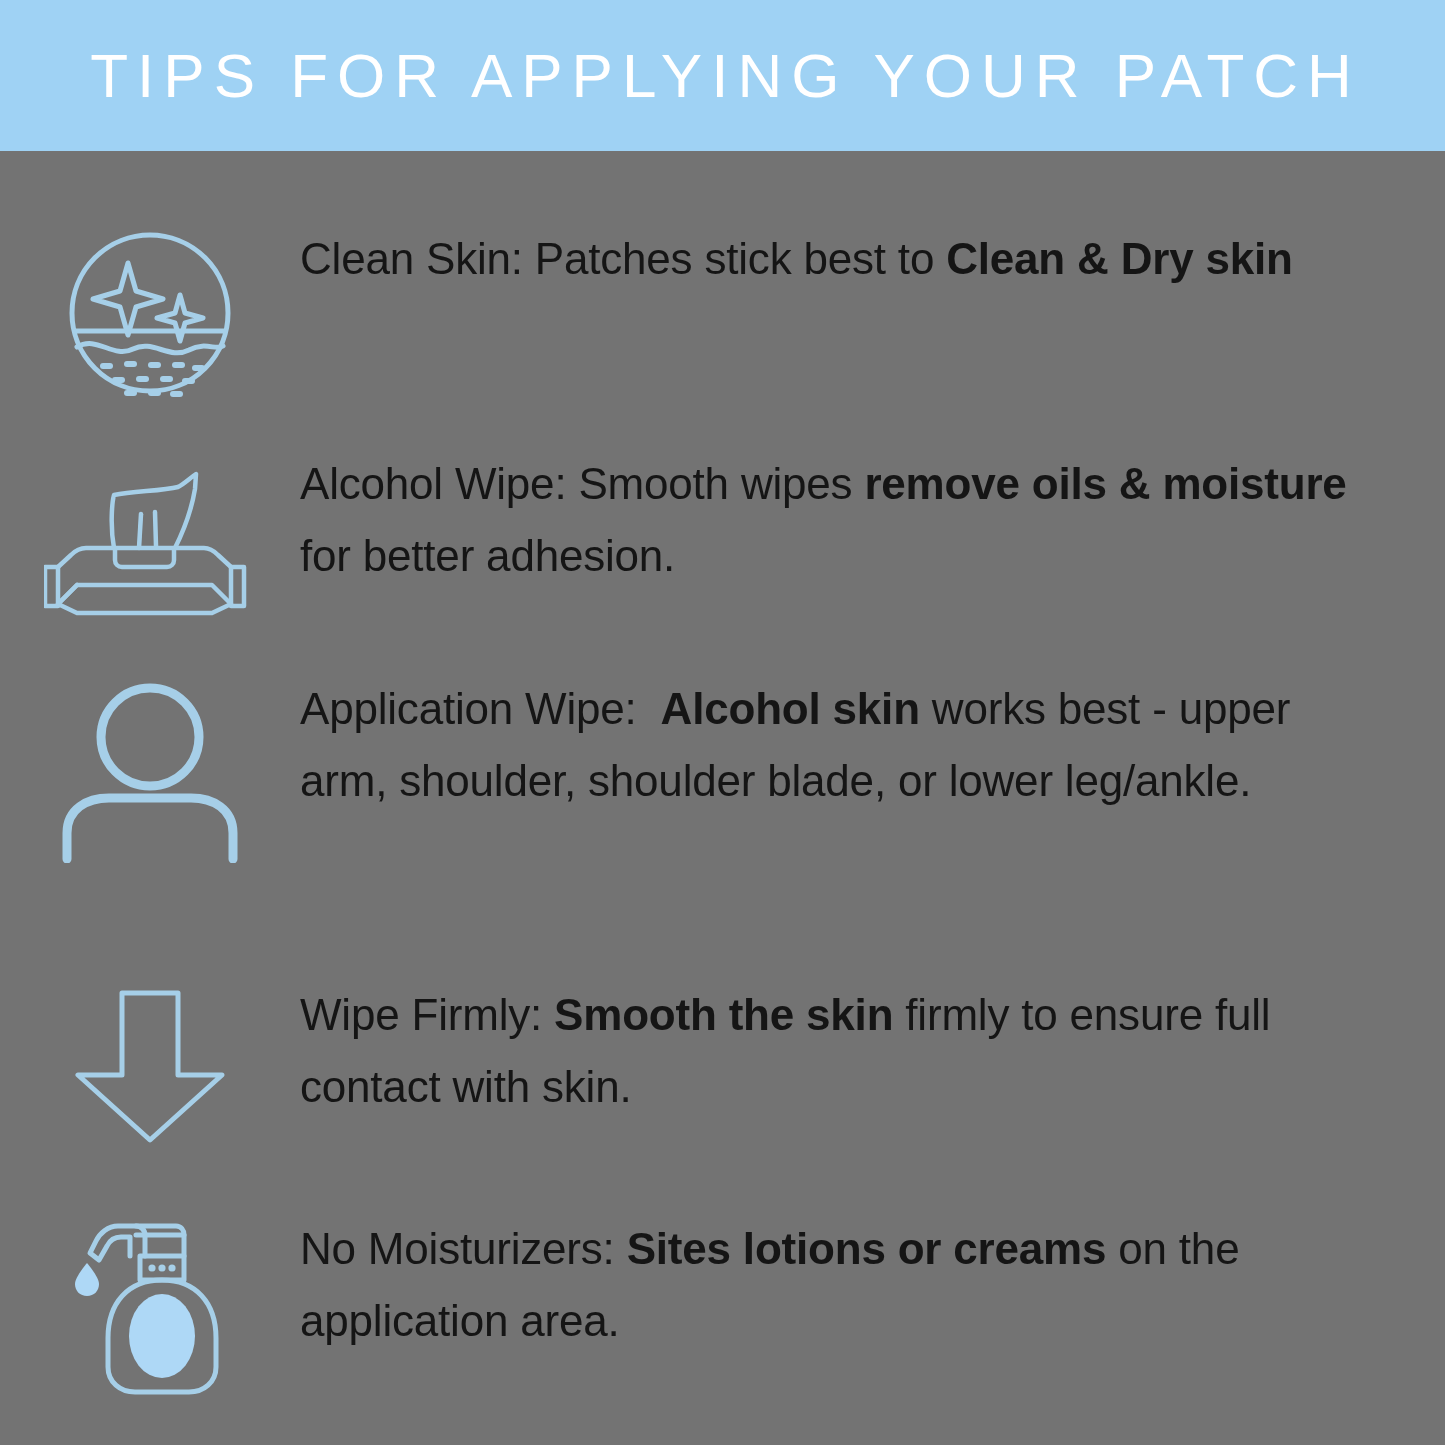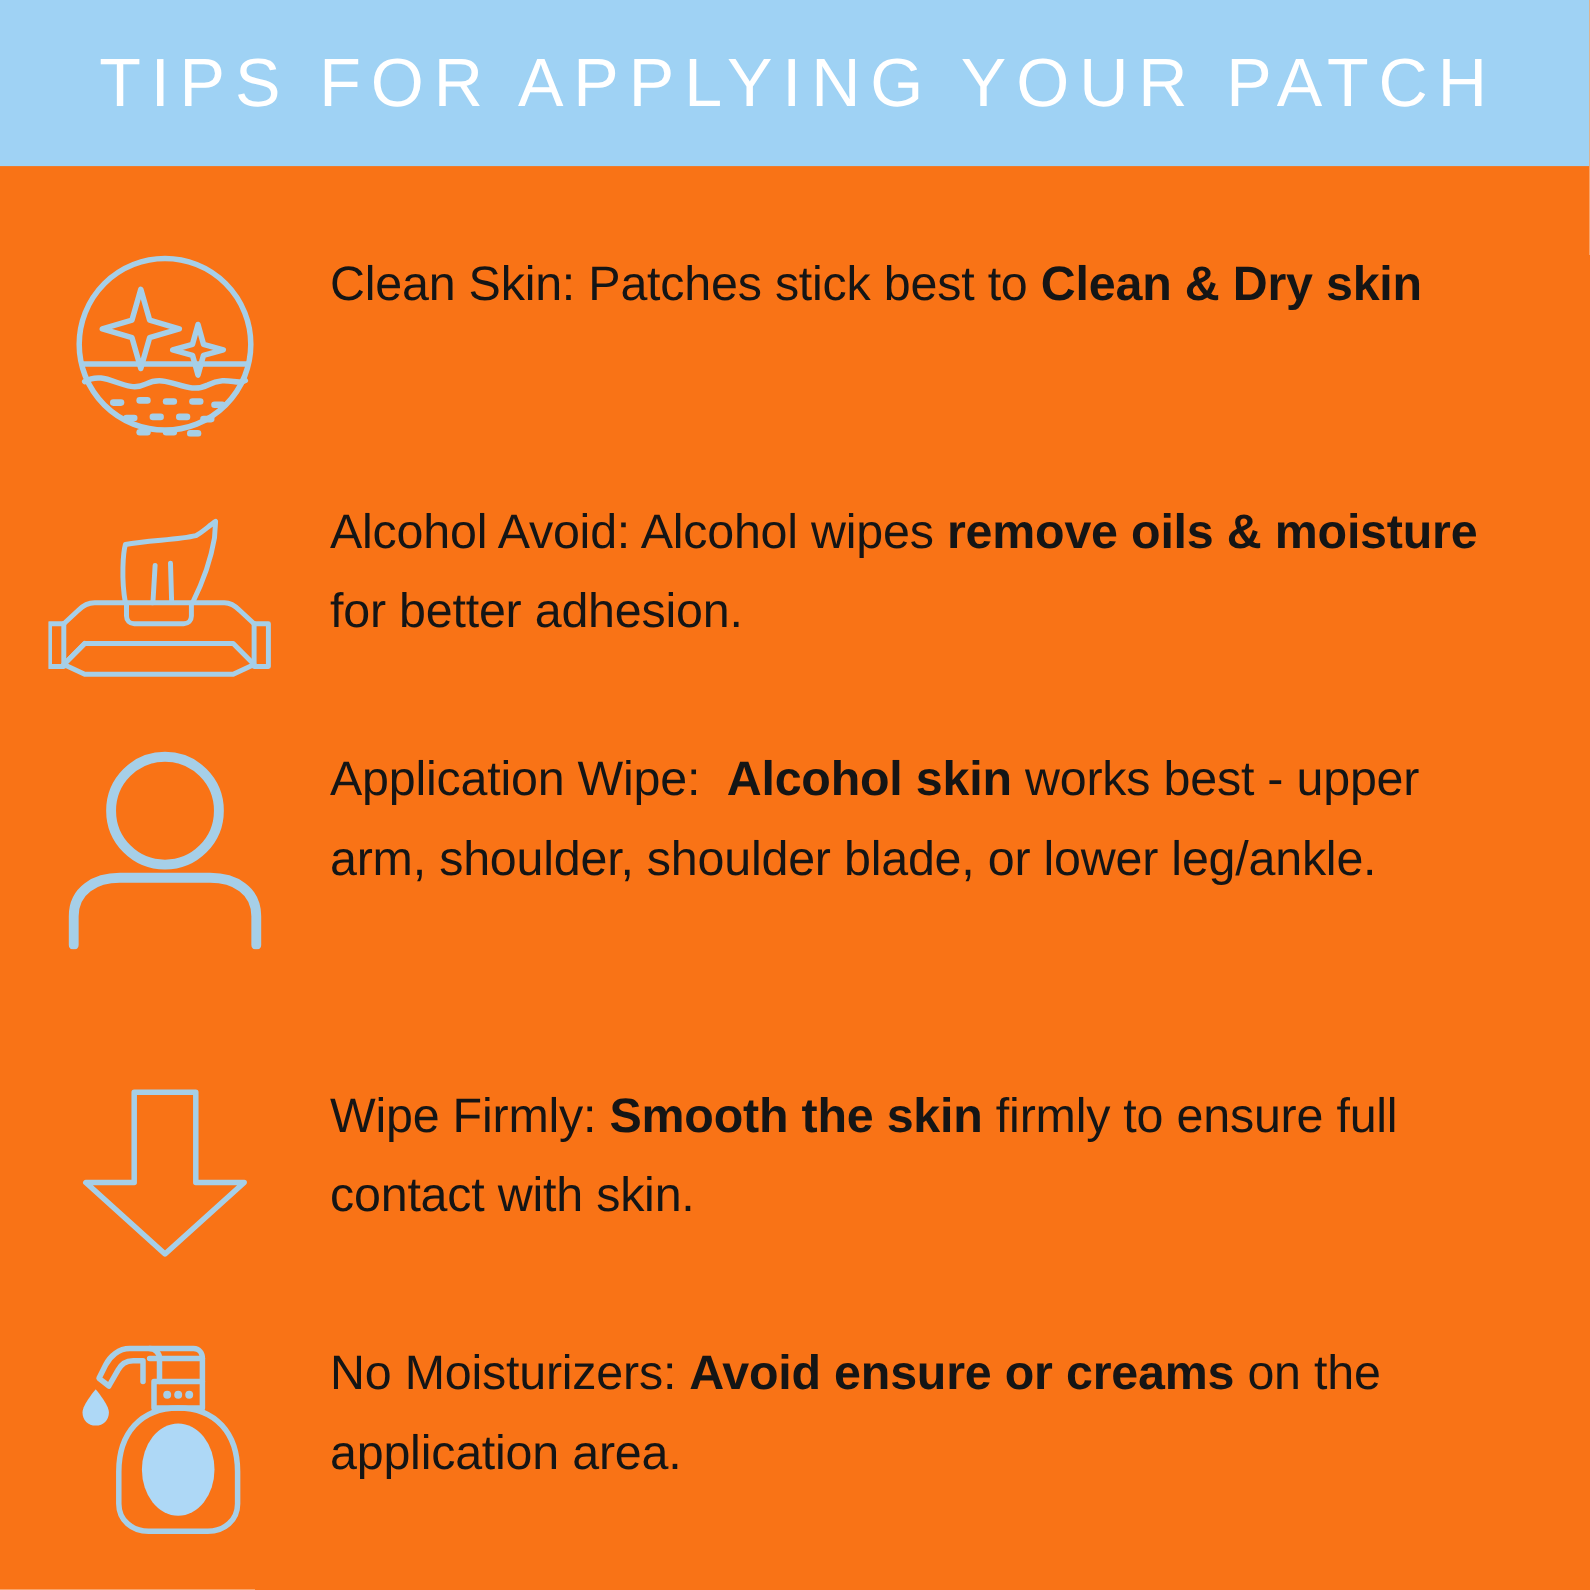--- a/index.html
+++ b/index.html
@@ -10,21 +10,21 @@
     width: 1445px;
     height: 1445px;
     background: #f7f7f7;
     font-family: "Liberation Sans", sans-serif;
     overflow: hidden;
   }
   .page {
     position: relative;
     width: 1445px;
     height: 1445px;
-    background: #f97316;
+    background: #737373;
   }
 
   
   .header-band {
     position: absolute;
     left: 0;
     top: 0;
     width: 1445px;
     height: 151px;
     background: #9fd2f4;
@@ -148,21 +148,21 @@
             <path d="M132 80 H160 C166 80, 170 83, 174 87 L187 99"></path>
             <path d="M14 99 H1 V138 H14"></path>
             <path d="M187 99 H200 V138 H187"></path>
             <path d="M14 99 V136"></path>
             <path d="M187 99 V136"></path>
             <path d="M33 117 H168 L187 136 L168 145 H33 L14 136 Z"></path>
             <path d="M33 117 L14 136"></path>
           </g>
         </svg>
       </div>
-      <div class="tip-text"><span>Alcohol Avoid: Alcohol wipes </span><b>remove oils &amp; moisture</b><span> for better adhesion.</span></div>
+      <div class="tip-text"><span>Alcohol Wipe: Smooth wipes </span><b>remove oils &amp; moisture</b><span> for better adhesion.</span></div>
     </div>
 
     <div class="tip-row row-3">
       <div class="tip-icon">
         <svg width="176" height="182" viewBox="0 0 176 182" fill="none">
           <circle cx="88" cy="56" r="49" stroke="#a6cfe8" stroke-width="9"></circle>
           <path d="M5 178 V152 C5 128, 25 117, 47 117 H129 C151 117, 171 128, 171 152 V178" stroke="#a6cfe8" stroke-width="9" fill="none" stroke-linecap="round"></path>
         </svg>
       </div>
       <div class="tip-text"><span>Application Wipe:  </span><b>Alcohol skin</b><span> works best - upper arm, shoulder, shoulder blade, or lower leg/ankle.</span></div>
@@ -189,17 +189,17 @@
           </g>
           <g fill="#a6cfe8">
             <circle cx="78" cy="47" r="3.6"></circle>
             <circle cx="88" cy="47" r="3.6"></circle>
             <circle cx="98" cy="47" r="3.6"></circle>
           </g>
           <ellipse cx="88" cy="115" rx="33" ry="42" fill="#aed8f6"></ellipse>
           <path d="M13 42 C13 42, 1 56, 1 63 C1 70, 6 75, 13 75 C20 75, 25 70, 25 63 C25 56, 13 42, 13 42 Z" fill="#aed8f6"></path>
         </svg>
       </div>
-      <div class="tip-text"><span>No Moisturizers: </span><b>Avoid ensure or creams</b><span> on the application area.</span></div>
+      <div class="tip-text"><span>No Moisturizers: </span><b>Sites lotions or creams</b><span> on the application area.</span></div>
     </div>
 
   </div>
 </div>
 
 </body></html>

